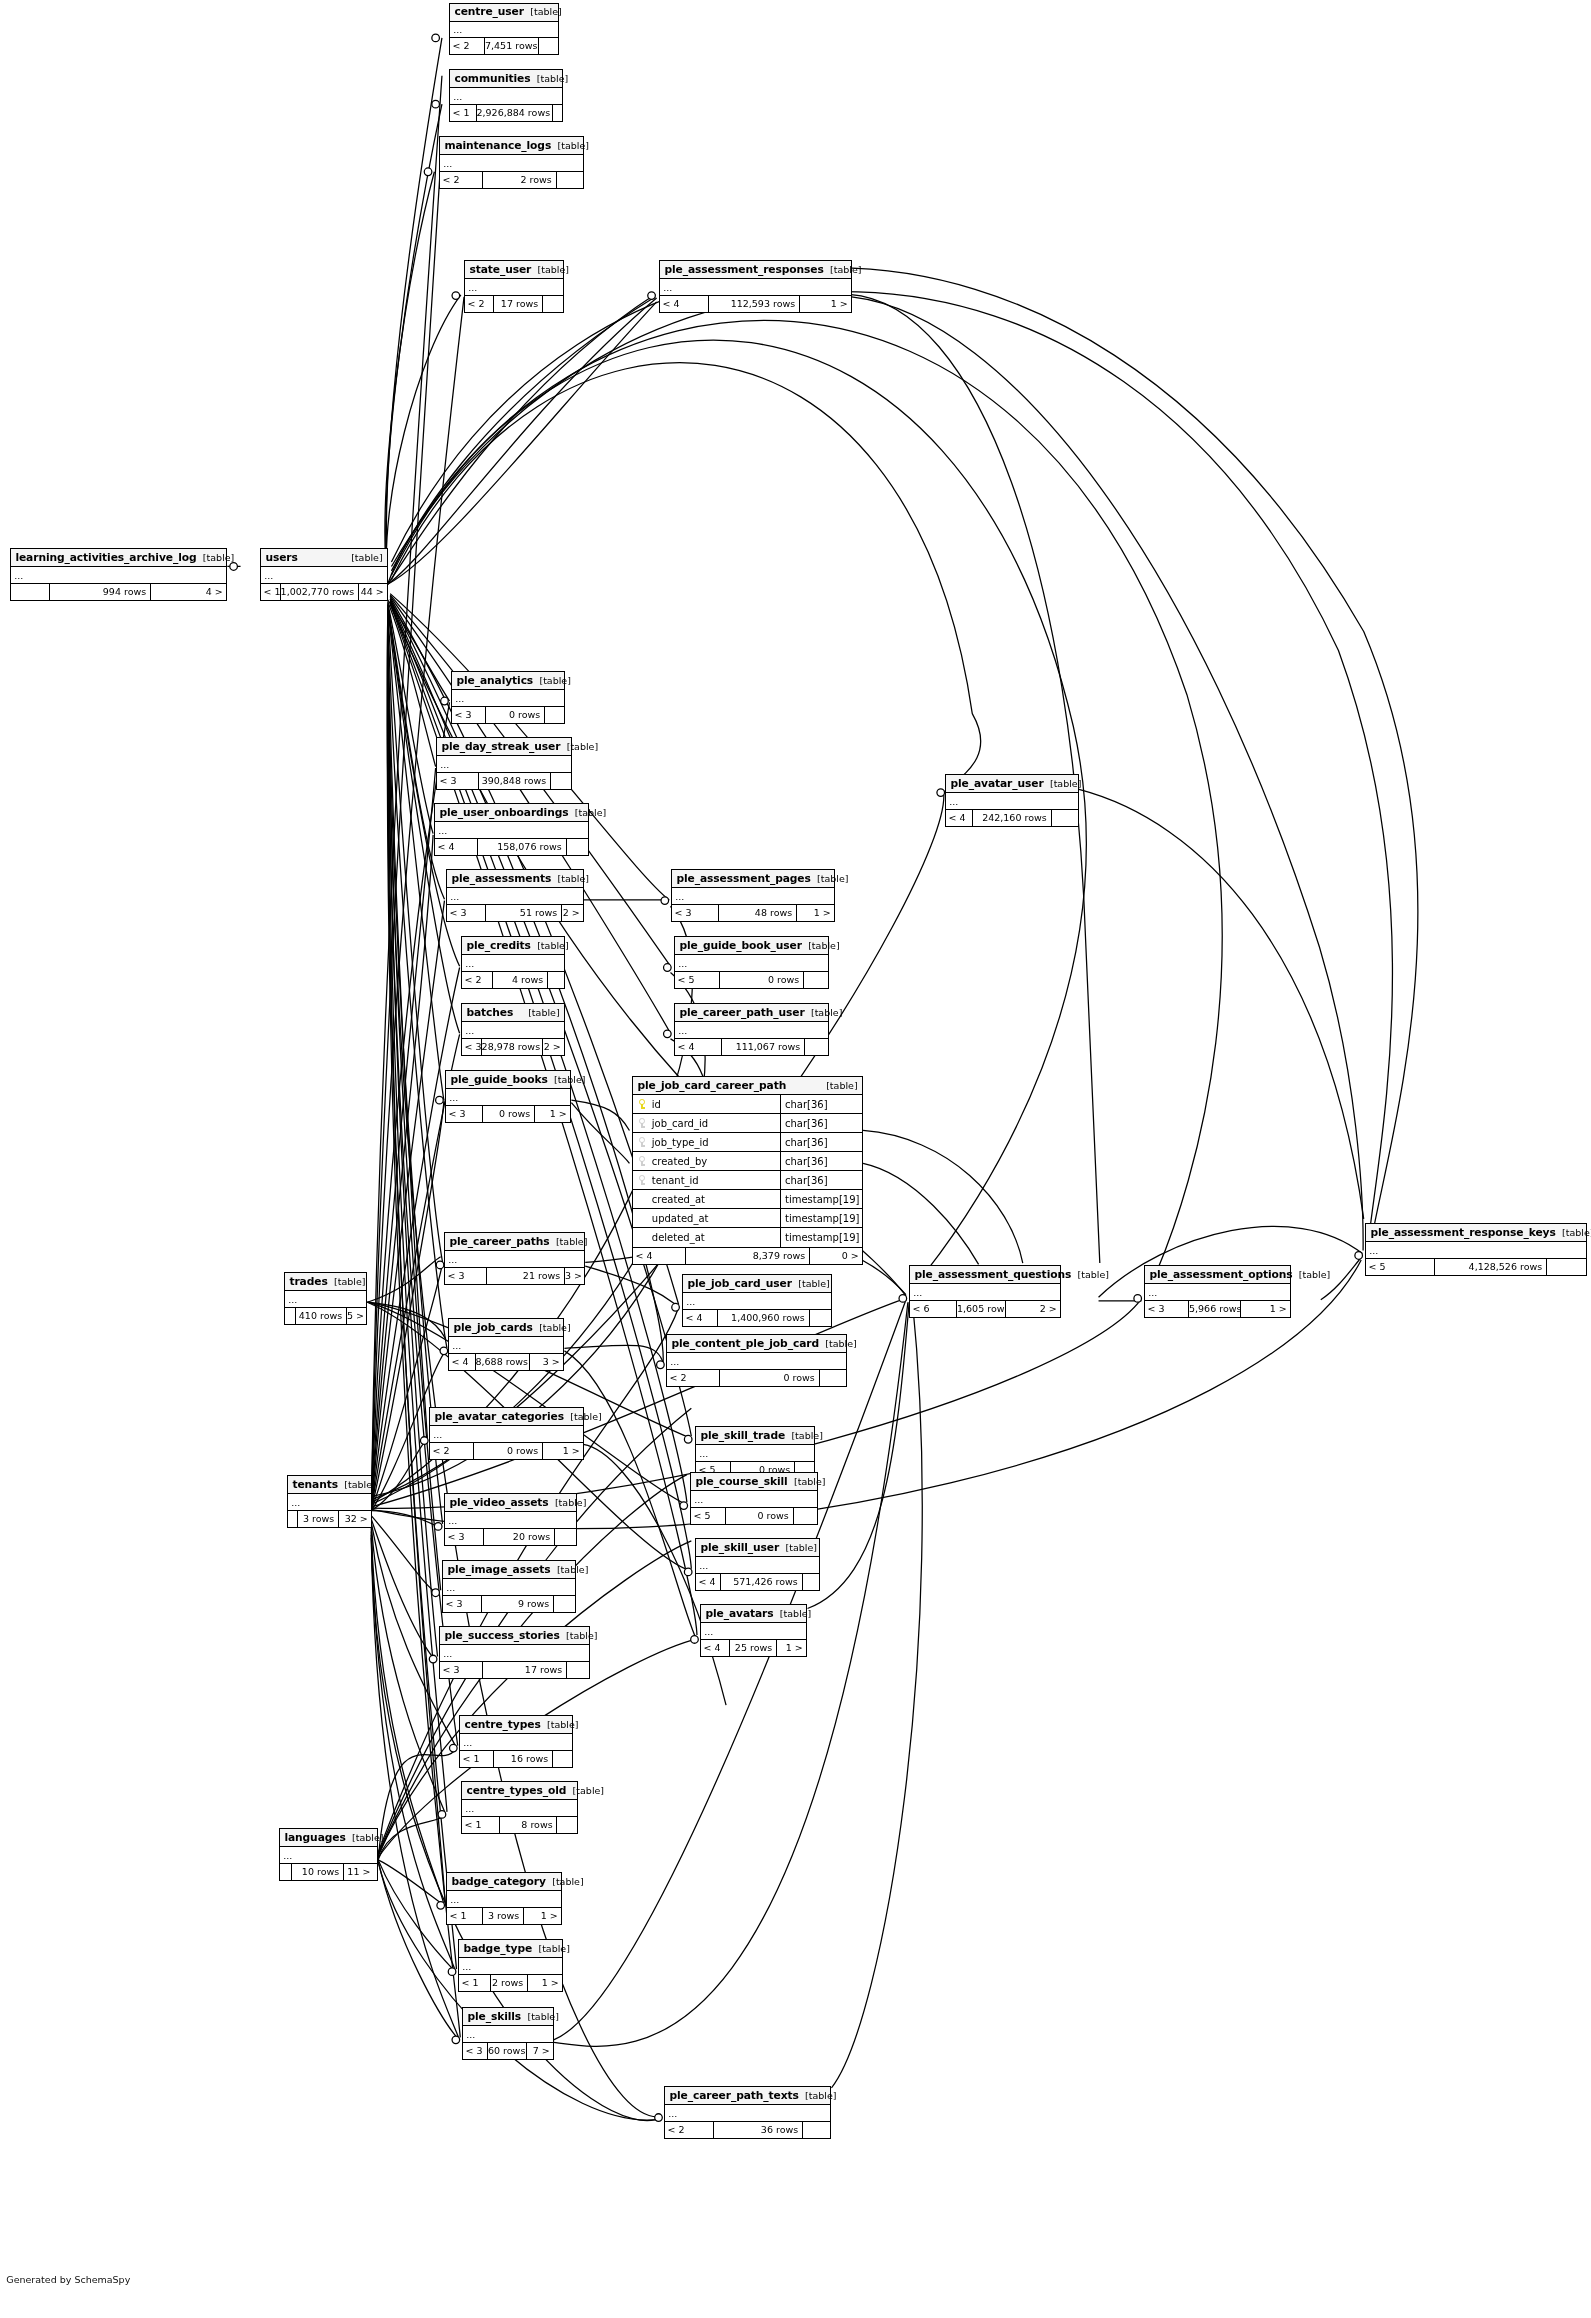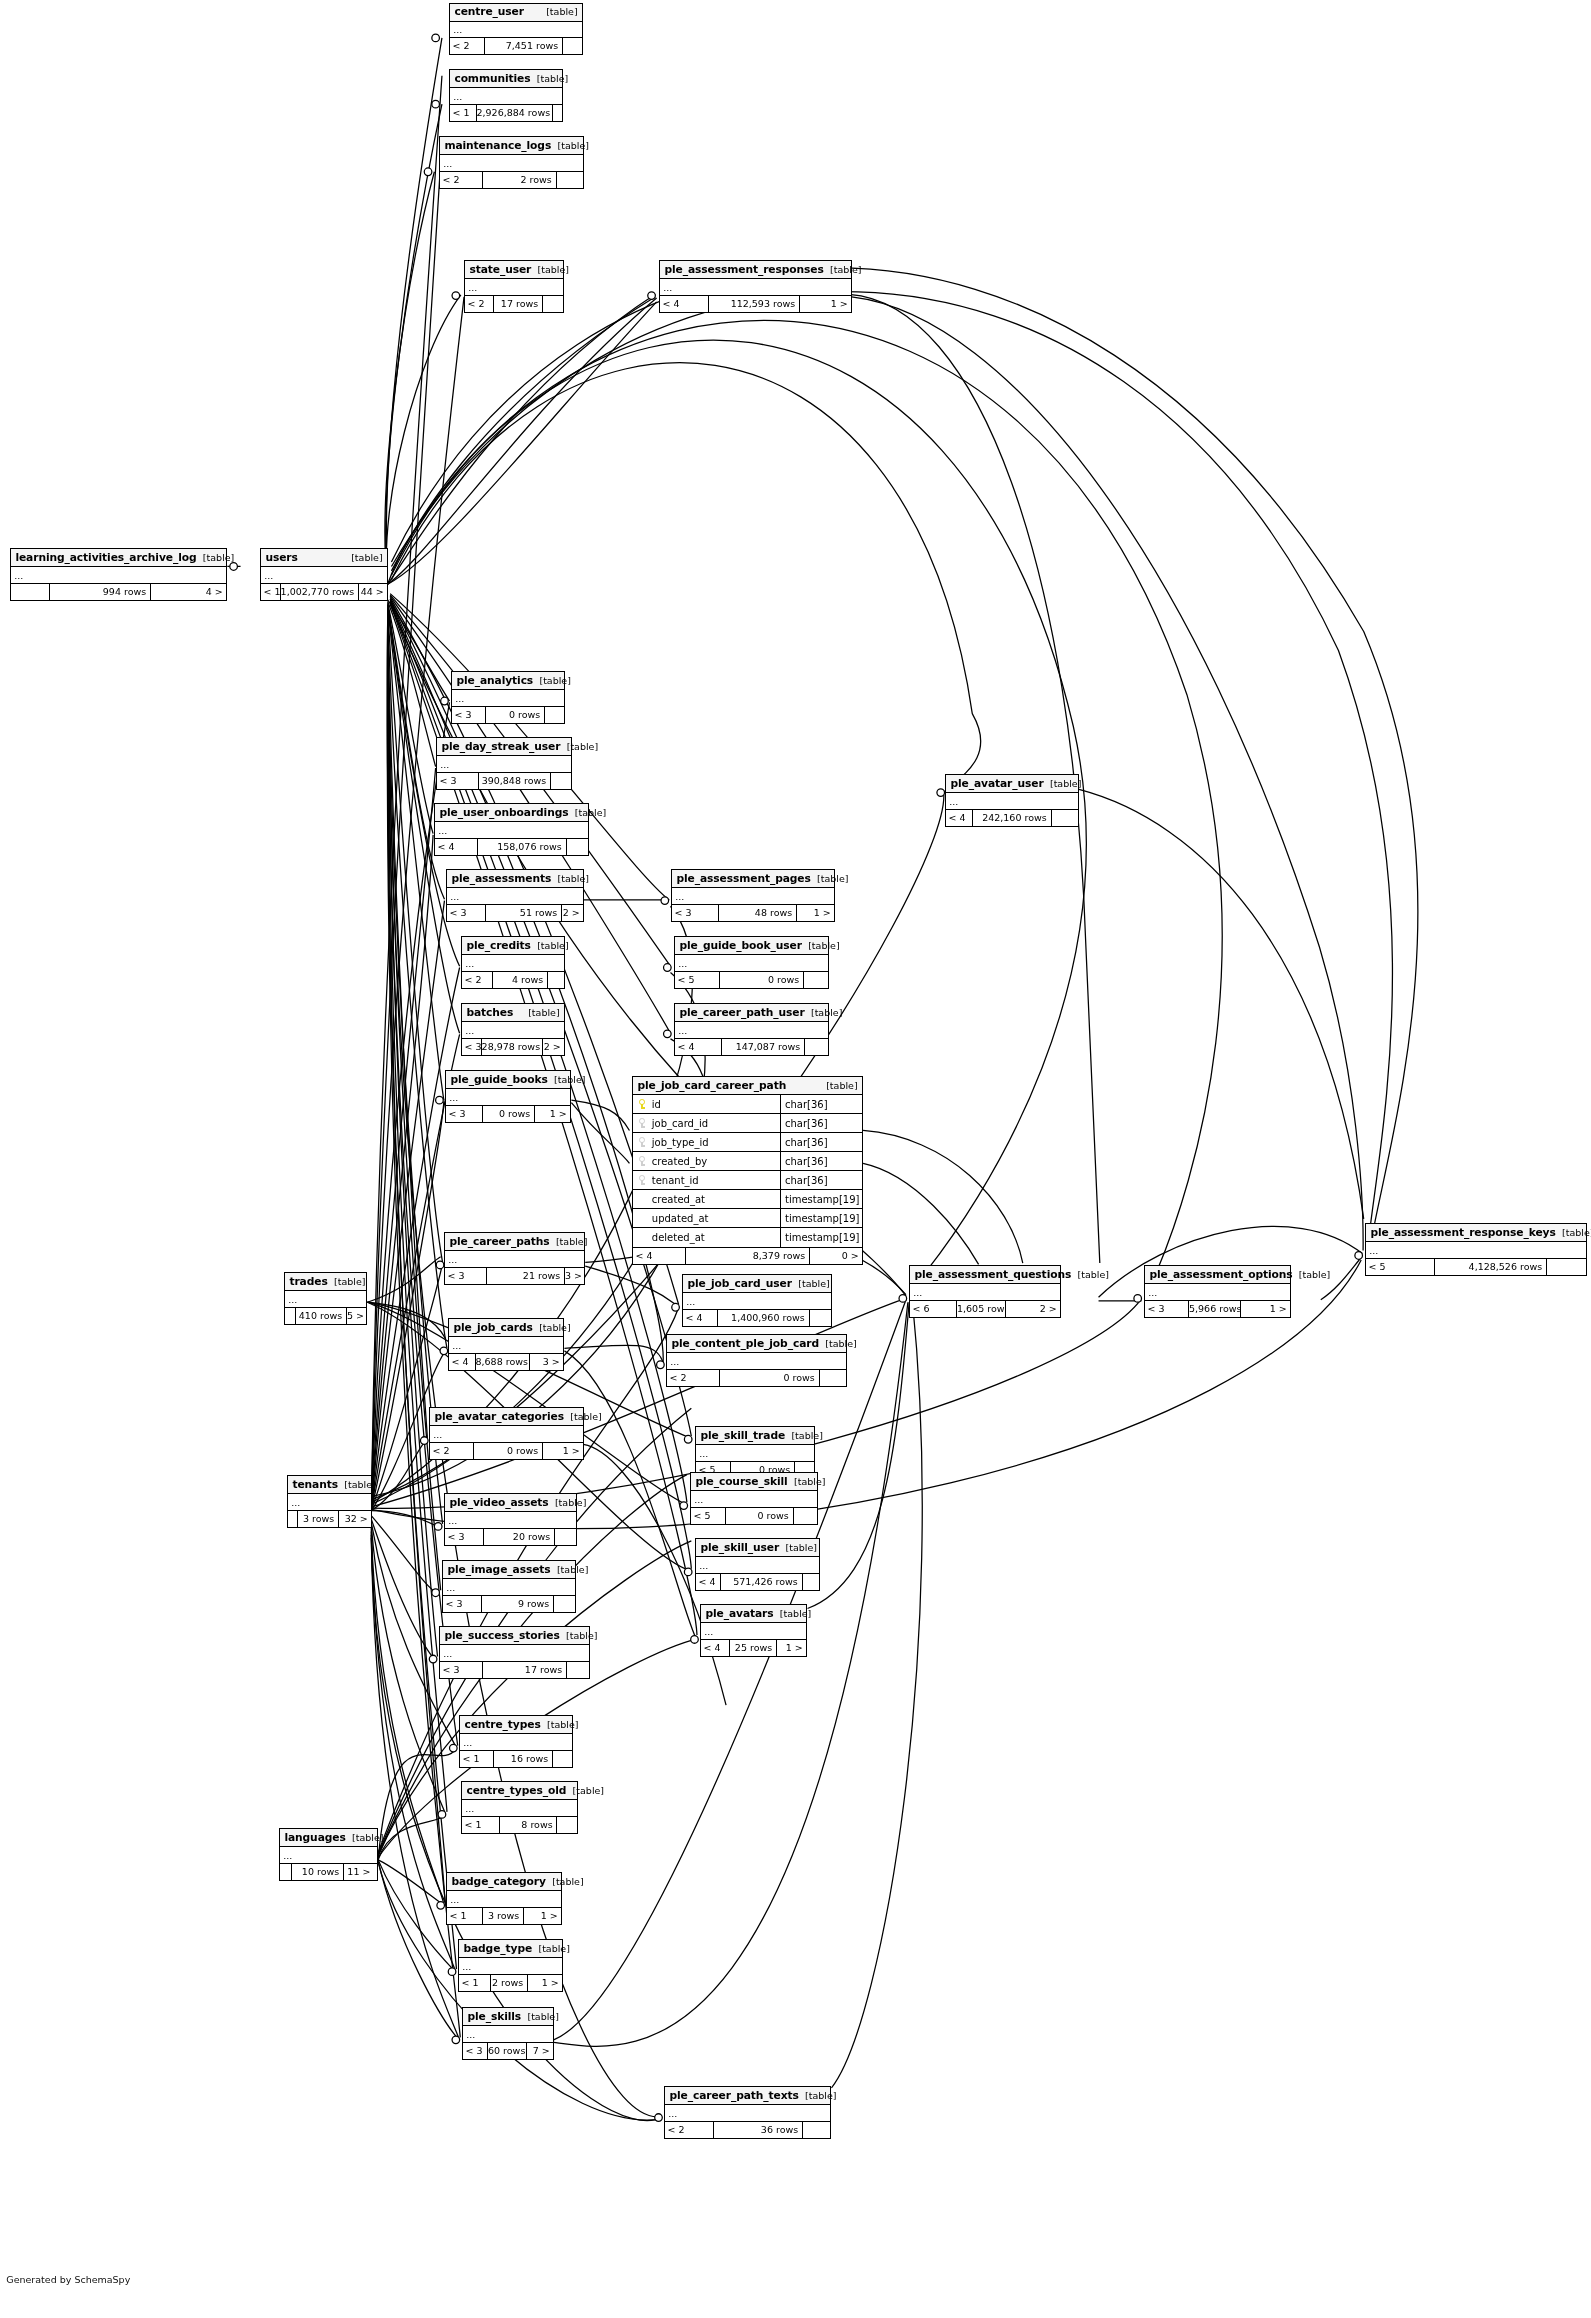--- a/index.html
+++ b/index.html
@@ -294,21 +294,21 @@
         </div>
       </div>
     <div class="t-foot">
       <div class="f-left" style="width: 53px;">&lt; 4</div>
       <div class="f-mid">8,379 rows</div>
       <div class="f-right" style="width: 52px;">0 &gt;</div>
     </div>
   </div>
 
   <div class="footer">Generated by SchemaSpy</div>
-<div class="tbl" style="left: 449px; top: 2.5px; width: 134px;">
+<div class="tbl" style="left: 449px; top: 2.5px; width: 110px;">
       <div class="t-head">
         <span class="t-name">centre_user</span>
         <span class="t-tag">[table]</span>
       </div>
       <div class="t-ellipsis">...</div>
       <div class="t-foot">
         <div class="f-left" style="width: 35px;">&lt; 2</div>
         <div class="f-mid">7,451 rows</div>
         <div class="f-right" style="width: 19px;"></div>
       </div>
@@ -482,21 +482,21 @@
       </div>
     </div>
     <div class="tbl" style="left: 674px; top: 1003px; width: 155px;">
       <div class="t-head">
         <span class="t-name">ple_career_path_user</span>
         <span class="t-tag">[table]</span>
       </div>
       <div class="t-ellipsis">...</div>
       <div class="t-foot">
         <div class="f-left" style="width: 47px;">&lt; 4</div>
-        <div class="f-mid">147,087 rows</div>
+        <div class="f-mid">111,067 rows</div>
         <div class="f-right" style="width: 23px;"></div>
       </div>
     </div>
     <div class="tbl" style="left: 445px; top: 1070px; width: 126px;">
       <div class="t-head">
         <span class="t-name">ple_guide_books</span>
         <span class="t-tag">[table]</span>
       </div>
       <div class="t-ellipsis">...</div>
       <div class="t-foot">

